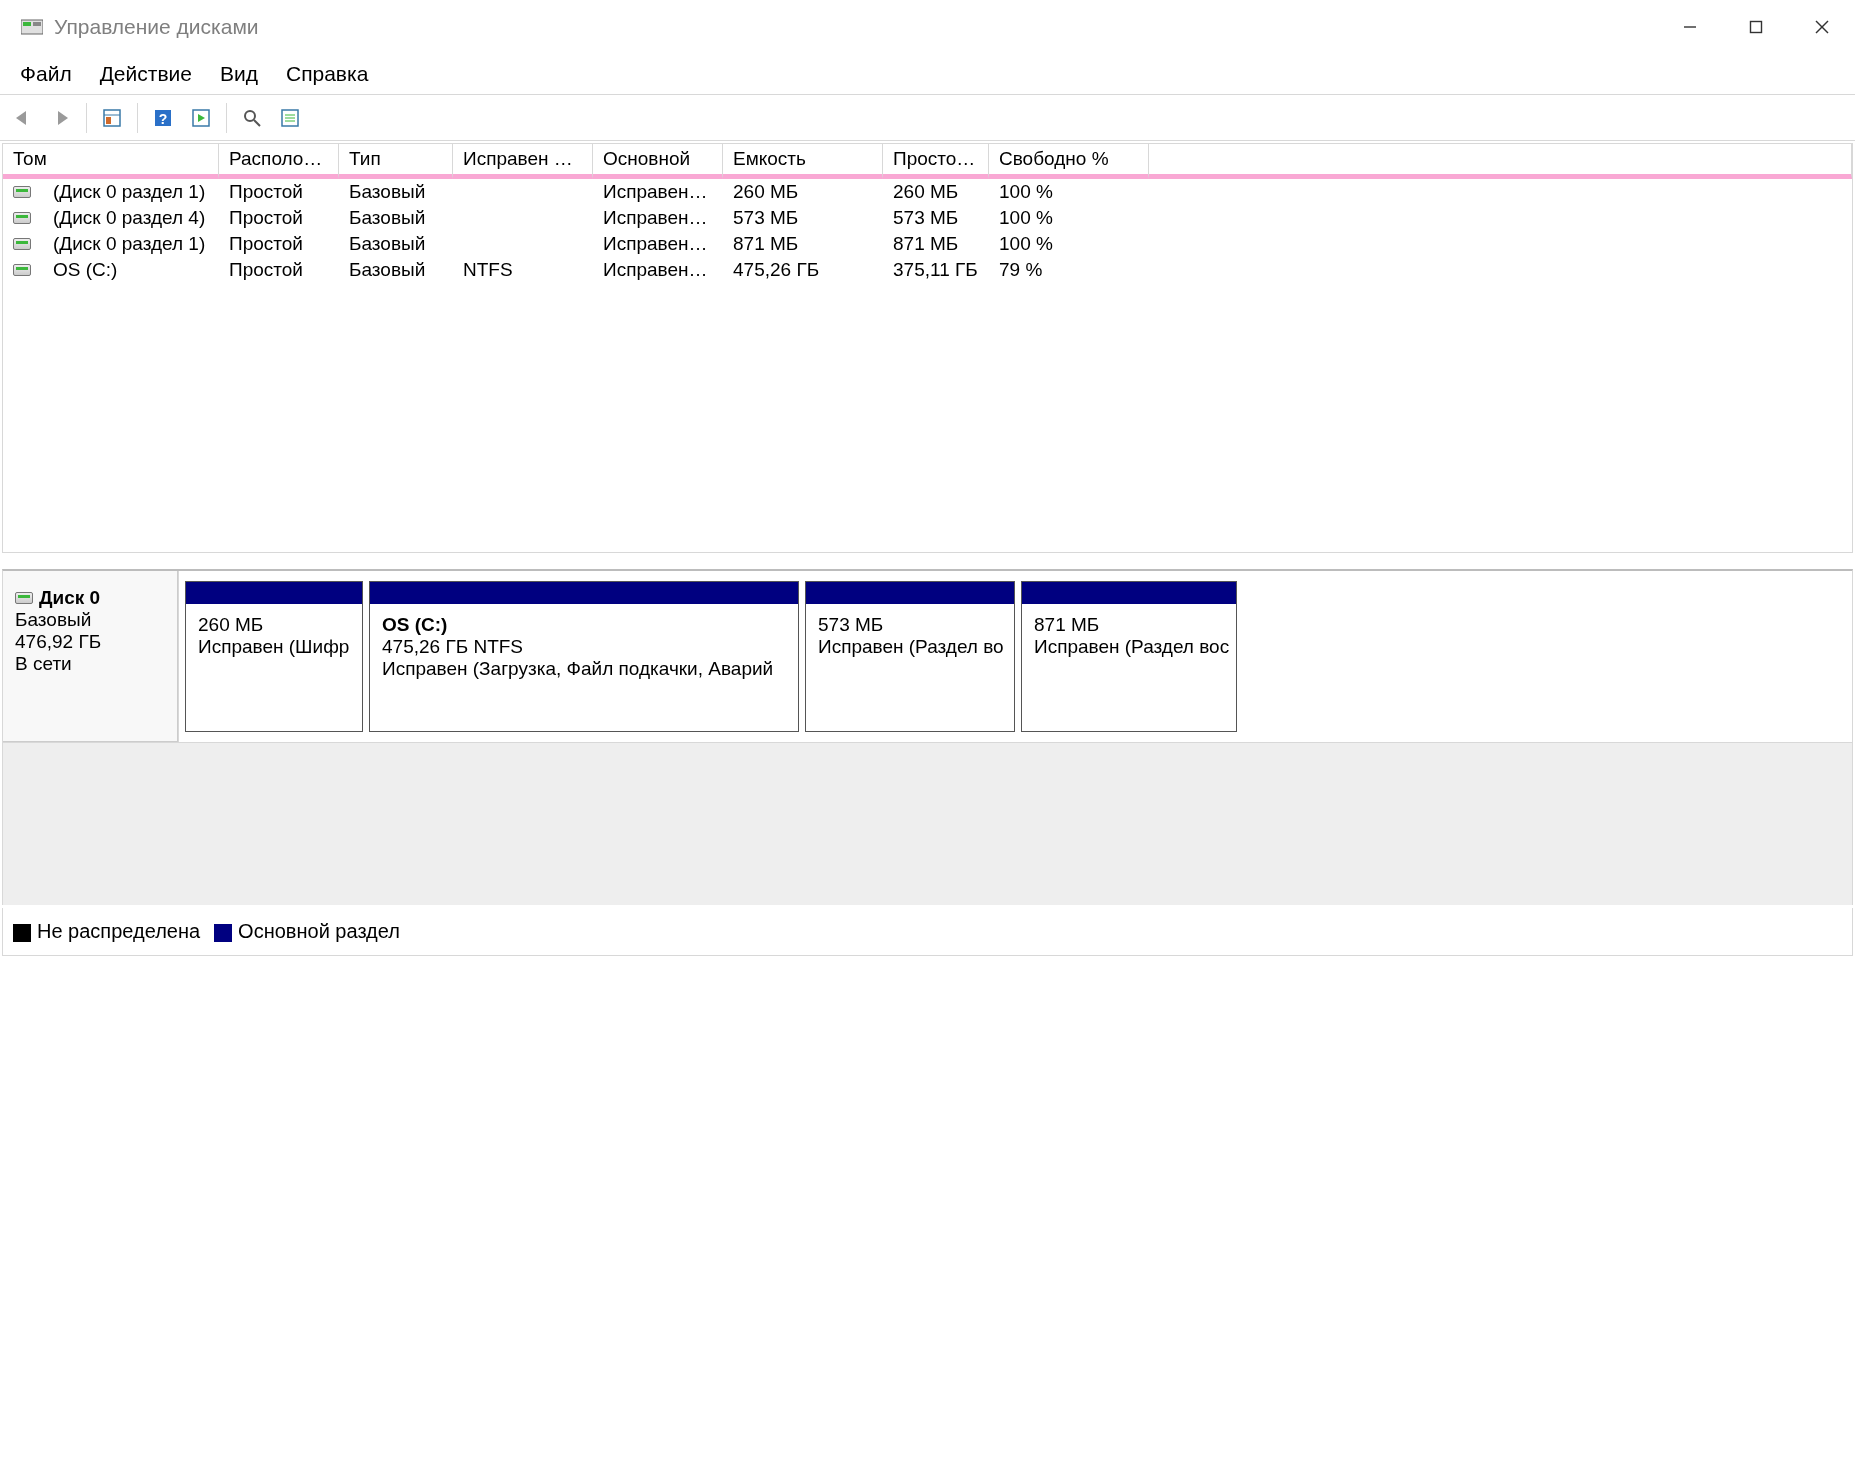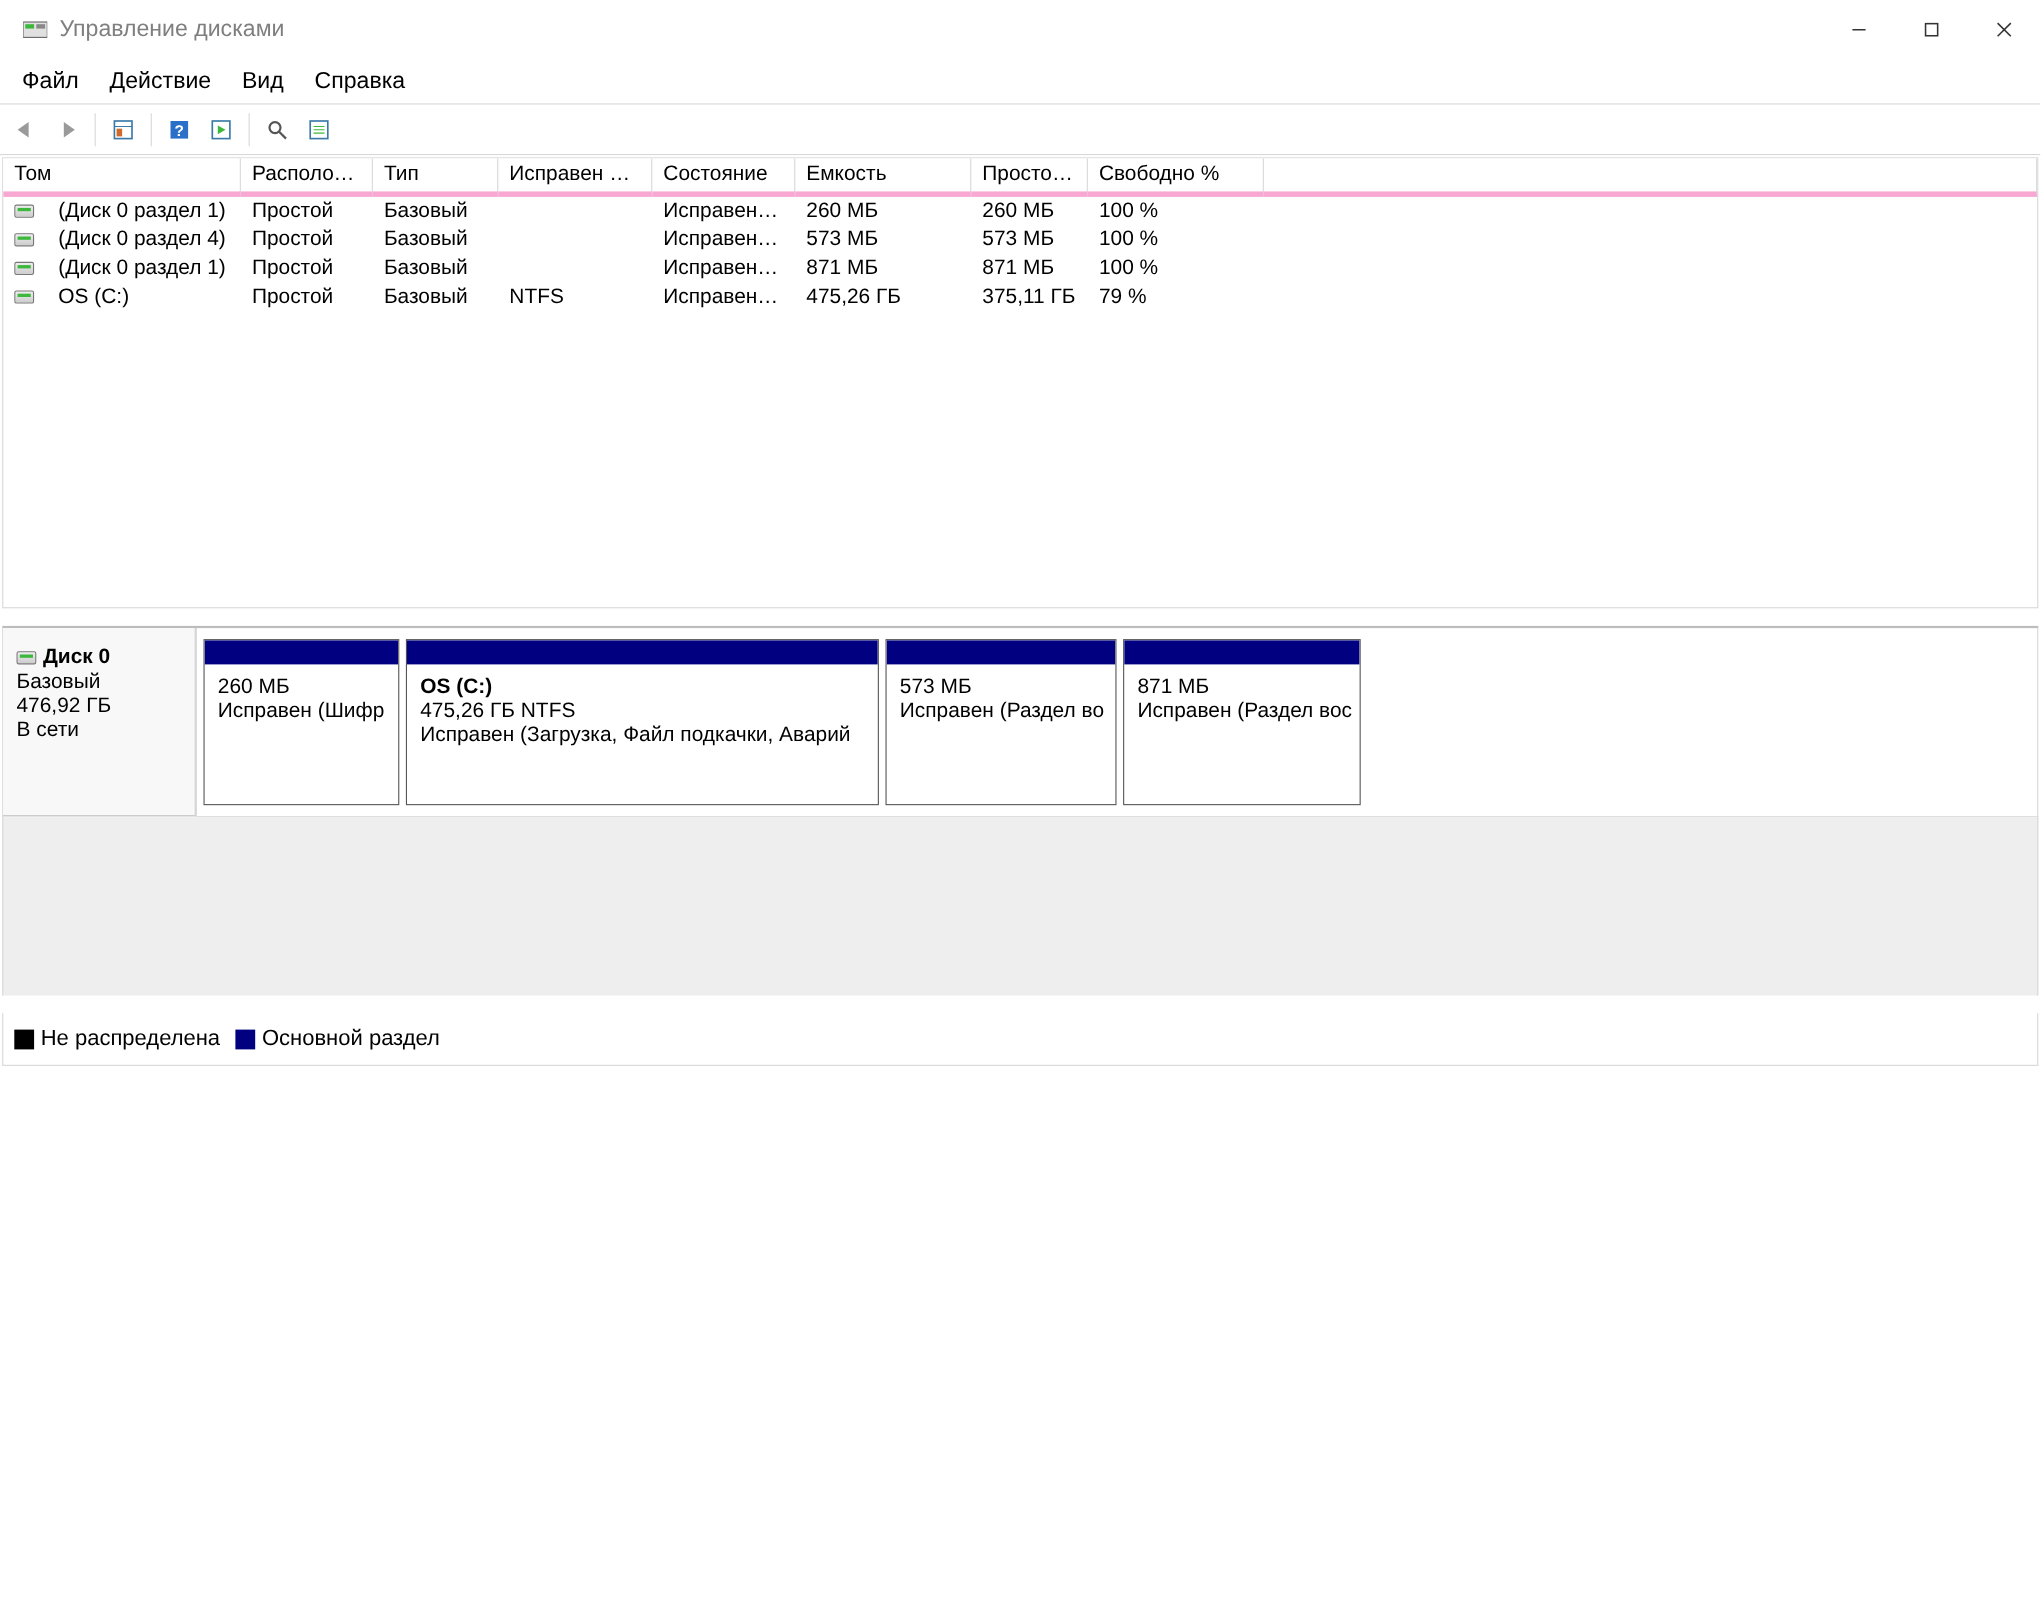--- a/index.html
+++ b/index.html
@@ -164,21 +164,21 @@
     margin: 0 2px;
   }
   .legend {
     display: flex;
     align-items: center;
     gap: 14px;
     padding: 12px 10px;
     font-size: 20px;
     border: 1px solid #d8d8d8;
     border-top: none;
-    margin: 16px 2px;
+    margin: 3px 2px;
     background: #fff;
   }
   .legend .sw {
     width: 18px; height: 18px;
     display: inline-block;
     margin-right: 6px;
     vertical-align: middle;
   }
   .sw.unalloc { background: #000; }
   .sw.primary { background: #000080; }
@@ -279,21 +279,21 @@
       </svg>
     </div>
 </div>
 
 <div class="vol-list">
   <div class="vol-head">
     <div class="hcol col-w0">Том</div>
     <div class="hcol col-w1">Располож…</div>
     <div class="hcol col-w2">Тип</div>
     <div class="hcol col-w3">Исправен с…</div>
-    <div class="hcol col-w4">Состояние</div>
+    <div class="hcol col-w4">Основной</div>
     <div class="hcol col-w5">Емкость</div>
     <div class="hcol col-w6">Простой…</div>
     <div class="hcol col-w7">Свободно %</div>
     <div class="hcol col-w8"></div>
   </div>
   <div id="vol-rows">
       <div class="vol-row">
         <div class="vcol first col-w0">
           <span class="disk-icon"></span>
           <span>(Диск 0 раздел 1)</span>

